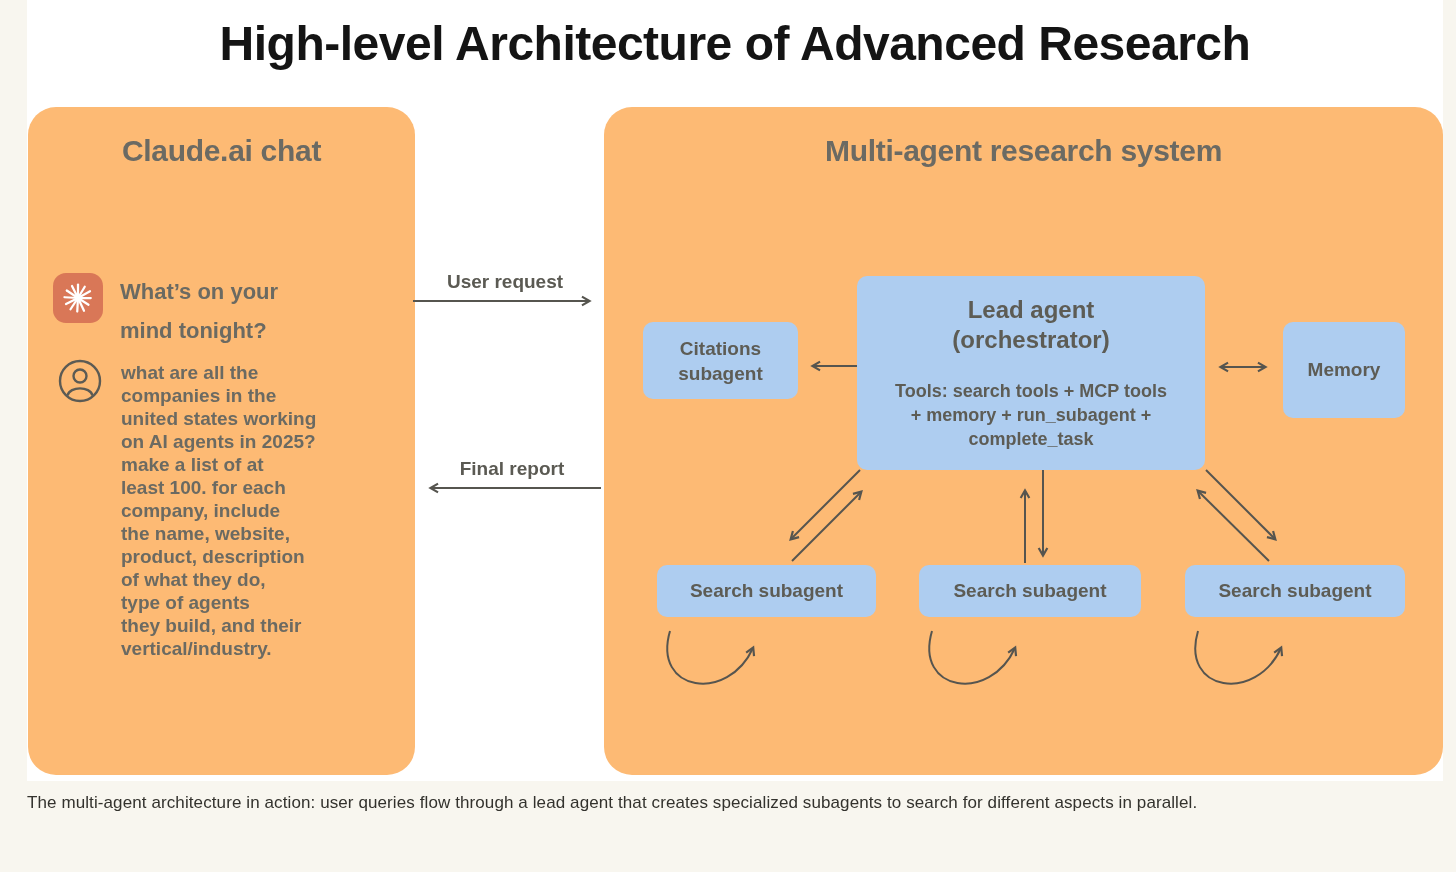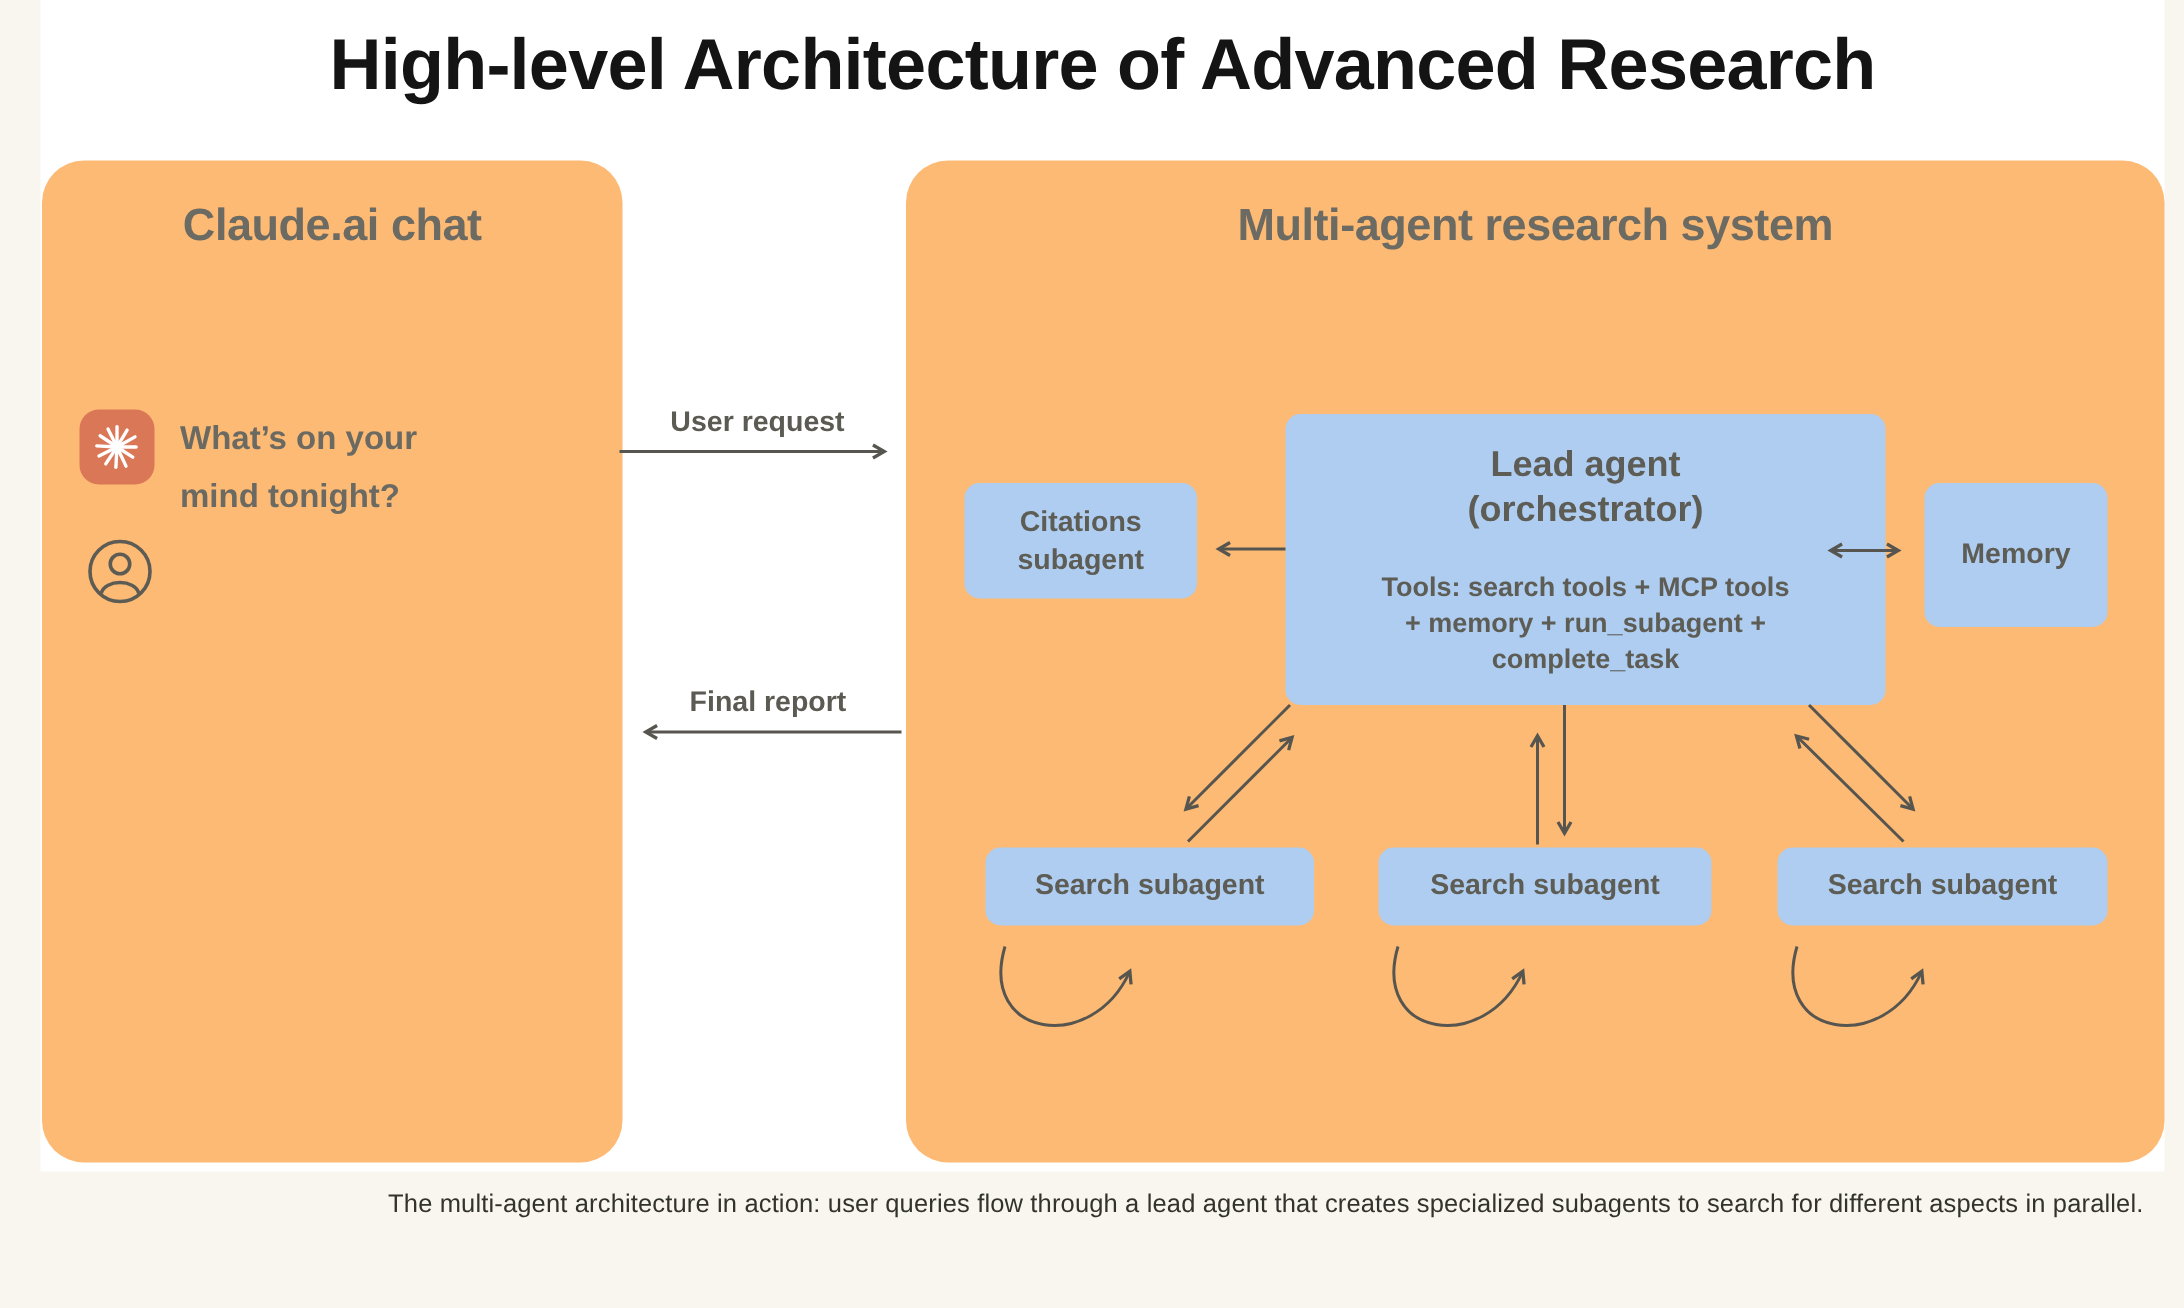--- a/index.html
+++ b/index.html
@@ -45,39 +45,38 @@
     font-size:19px; line-height:23px; font-weight:700;
     color:#6b6a62; white-space:pre-line;
   }
   .node {
     position:absolute; background:#aecdf0; border-radius:10px;
     display:flex; flex-direction:column; align-items:center; justify-content:center;
     text-align:center; color:#5d5c55; font-weight:700;
   }
   .node-citations { left:39px;  top:215px; width:155px; height:77px; font-size:19px; line-height:25px; white-space:pre-line; }
   .node-memory    { left:679px; top:215px; width:122px; height:96px; font-size:19px; }
-  .node-lead      { left:253px; top:169px; width:400px; height:194px; }
+  .node-lead      { left:253px; top:169px; width:348px; height:194px; }
   .node-lead .lead-title { font-size:24px; line-height:30px; white-space:pre-line; }
   .node-lead .lead-tools { margin-top:24px; font-size:18px; line-height:24px; white-space:pre-line; }
   .node-search    { top:458px; height:52px; font-size:19px; }
   .node-search.s1 { left:53px;  width:219px; }
   .node-search.s2 { left:315px; width:222px; }
   .node-search.s3 { left:581px; width:220px; }
   .flow-label {
     position:absolute; text-align:center; font-size:19px; font-weight:700;
     color:#5b5a53;
   }
   .flow-label--request { left:413px; top:271px; width:184px; }
   .flow-label--report  { left:423px; top:458px; width:178px; }
   .connector-layer { position:absolute; left:0; top:0; width:1456px; height:872px; pointer-events:none; }
   .caption {
     position:absolute; left:27px; top:789px; width:1402px;
     font-size:17px; line-height:27px; font-weight:500; color:#33322d;
     letter-spacing:0.1px;
-    text-align:right;
   }
 </style>
 </head>
 <body>
 
 <div class="page">
 
   <div class="figure-card"></div>
 
   <h1 class="title">High-level Architecture of Advanced Research</h1>
@@ -110,20 +109,33 @@
     <div class="user-avatar">
       <svg width="44" height="44" viewBox="0 0 44 44">
         <g stroke="#5c5b54" stroke-width="2.4" fill="none">
           <circle cx="22" cy="22" r="20"></circle>
           <circle cx="22" cy="17" r="6.5"></circle>
           <path d="M9.5 36.5 C 12 27, 32 27, 34.5 36.5"></path>
         </g>
       </svg>
     </div>
 
+    <div class="user-query">what are all the
+companies in the
+united states working
+on AI agents in 2025?
+make a list of at
+least 100. for each
+company, include
+the name, website,
+product, description
+of what they do,
+type of agents
+they build, and their
+vertical/industry.</div>
   </div>
 
   <div class="panel panel--system">
     <div class="panel-heading">Multi-agent research system</div>
 
     <div class="node node-citations">Citations
 subagent</div>
 
     <div class="node node-lead">
       <div class="lead-title">Lead agent

